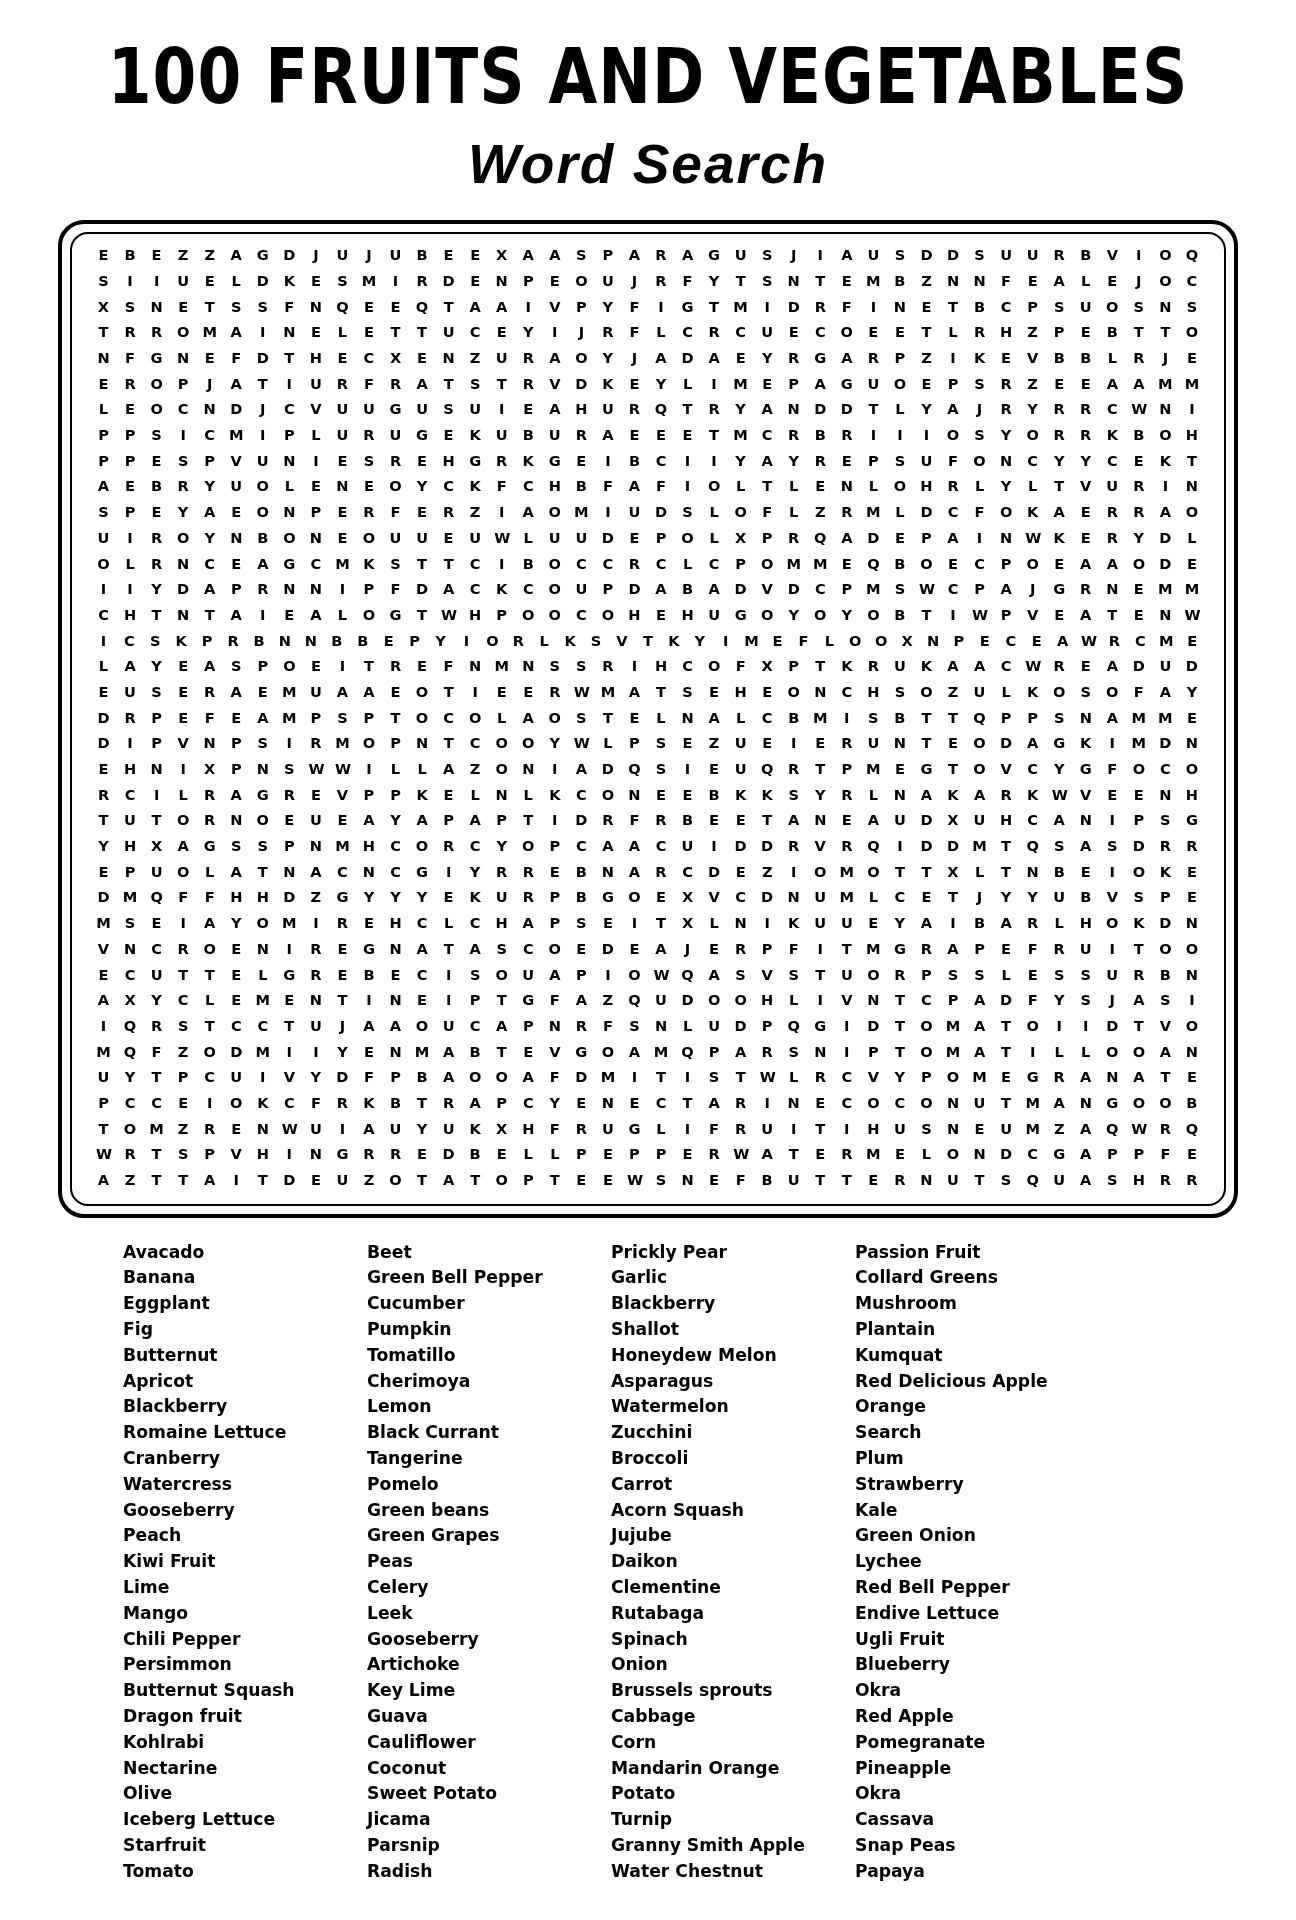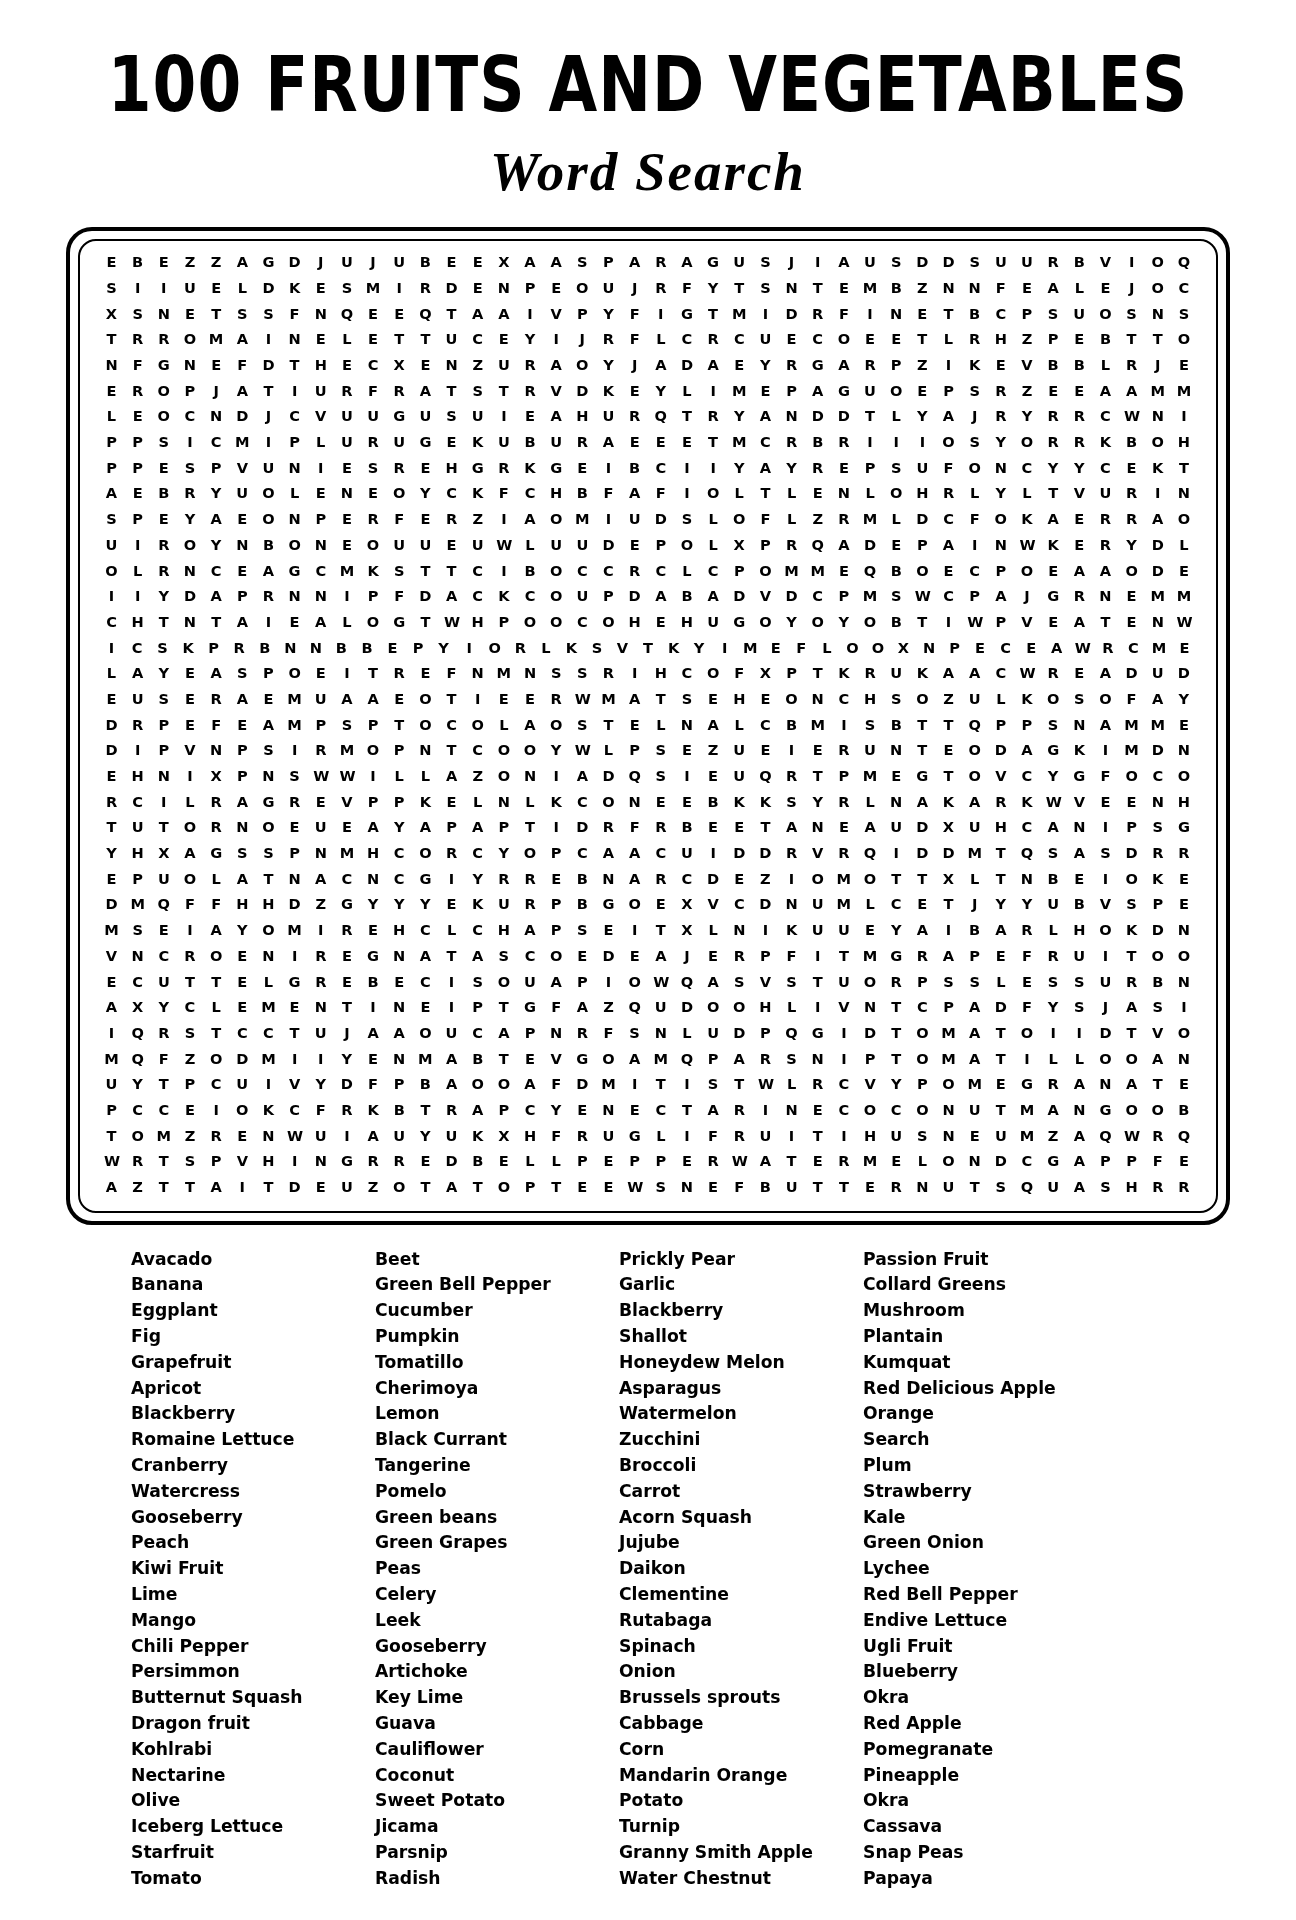--- a/index.html
+++ b/index.html
@@ -13,41 +13,41 @@
     font-family: "Liberation Sans", sans-serif;
     color: #000000;
     position: relative;
     overflow: hidden;
   }
   .page {
     width: 1296px;
     height: 1640px;
     position: relative;
     box-sizing: border-box;
-    padding: 16px;
+    padding: 8px;
   }
 
   
   .title-block {
     text-align: center;
     padding-top: 30px;
   }
   .title-main {
     font-family: "DejaVu Sans", sans-serif;
     font-weight: 700;
     font-size: 63px;
     letter-spacing: 1px;
     line-height: 1.02;
     transform: scaleY(1.22);
     transform-origin: center top;
     display: block;
     white-space: nowrap;
   }
   .title-sub {
-    font-family: Liberation Serif, serif;
+    font-family: Liberation Sans, sans-serif;
     font-style: italic;
     font-weight: 700;
     font-size: 55px;
     margin-top: 30px;
     letter-spacing: 2px;
     display: block;
   }
 
   
   .grid-outer {
@@ -1749,21 +1749,21 @@
       </div>
   </div>
 
   <div class="word-columns" id="wordlist-container">
       <div class="word-col">
         <ul>
           <li>Avacado</li>
           <li>Banana</li>
           <li>Eggplant</li>
           <li>Fig</li>
-          <li>Grapefruit</li>
+          <li>Butternut</li>
           <li>Apricot</li>
           <li>Blackberry</li>
           <li>Romaine Lettuce</li>
           <li>Cranberry</li>
           <li>Watercress</li>
           <li>Gooseberry</li>
           <li>Peach</li>
           <li>Kiwi Fruit</li>
           <li>Lime</li>
           <li>Mango</li>

